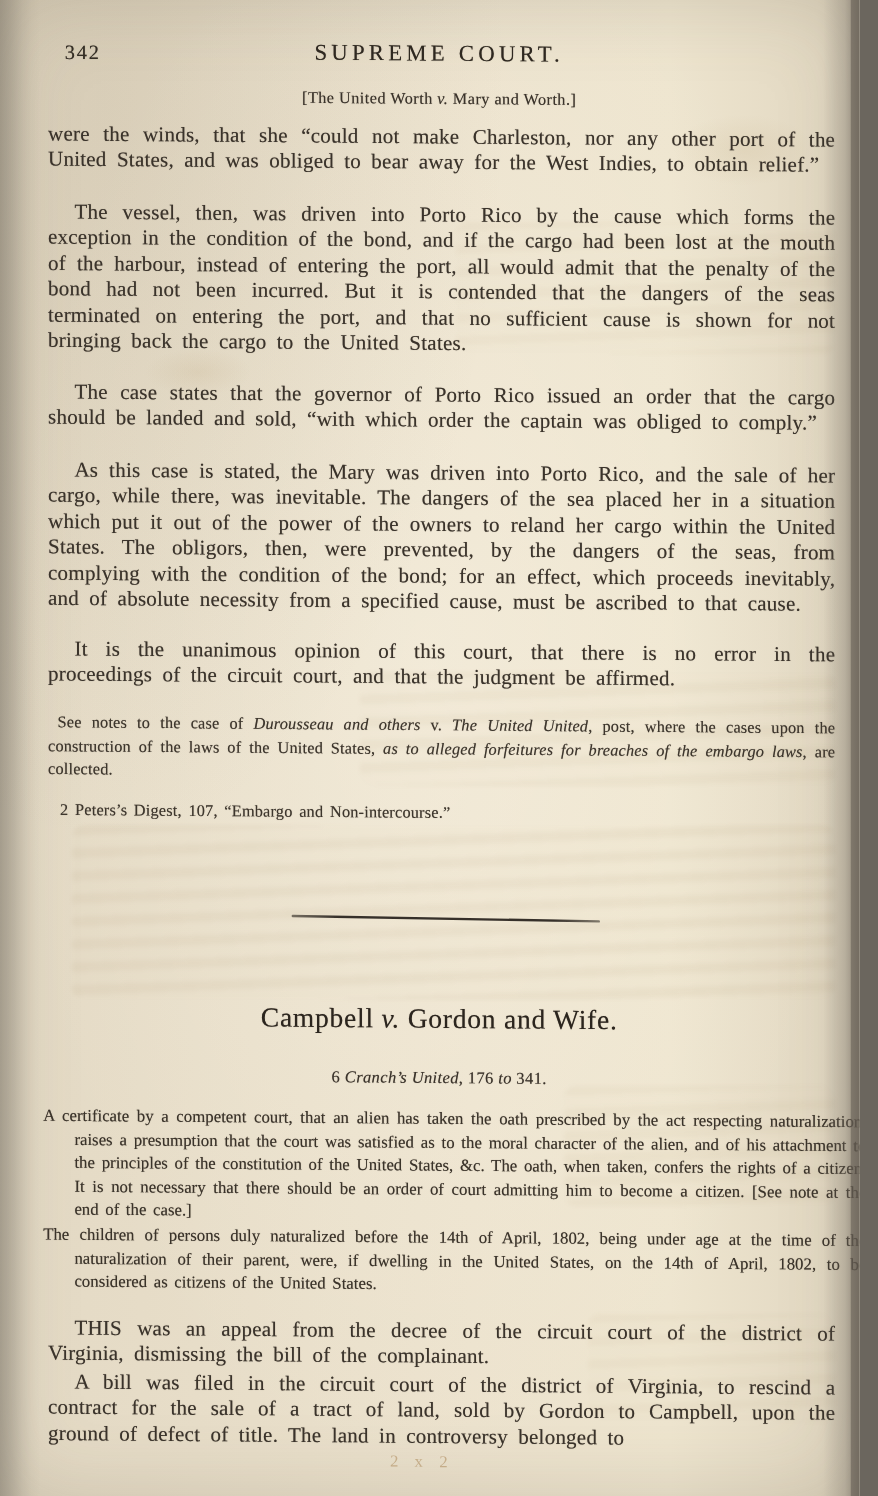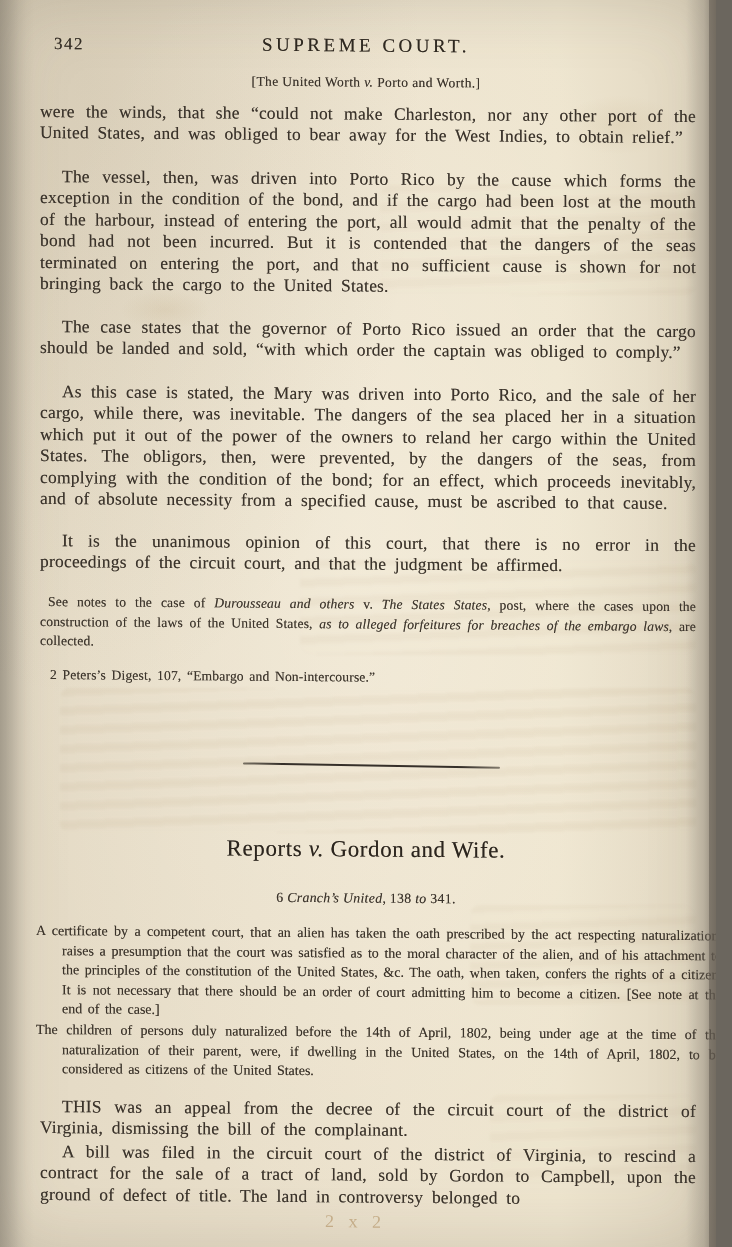--- a/index.html
+++ b/index.html
@@ -44,21 +44,21 @@
   .running-case{font-size:13.5px;letter-spacing:0.4px;color:#3a332b;}
   .case-title{font-size:23px;letter-spacing:0.6px;color:#2b251e;}
   .case-citation{font-size:13.8px;letter-spacing:0.3px;color:#3a332b;}
   .divider{
     position:absolute;top:762px;left:243px;width:257px;height:2px;
     background:linear-gradient(90deg,rgba(58,52,43,0.65),#36302a 15%,#36302a 85%,rgba(58,52,43,0.6));
     border-radius:2px;transform:rotate(0.55deg);
   }
   .sig-mark{
     position:absolute;top:1209px;left:325px;
-    font-size:18px;letter-spacing:5px;
+    font-size:14px;letter-spacing:5px;
     color:rgba(150,104,48,0.40);transform:rotate(0.4deg);
   }
   i{font-style:italic;}
   
   .bleed{
     position:absolute;filter:blur(1.7px);
     background:repeating-linear-gradient(178deg, rgba(152,121,75,0.15) 0 8px, rgba(152,121,75,0.02) 8px 19px);
     border-radius:10px;
   }
   .edge-left{position:absolute;left:0;top:0;bottom:0;width:34px;
@@ -78,37 +78,37 @@
   <div class="bleed" style="top:688px;left:60px;width:636px;height:145px;opacity:.48;"></div>
   <div class="bleed" style="top:905px;left:470px;width:226px;height:100px;opacity:.34;"></div>
   <div class="bleed" style="top:1095px;left:490px;width:206px;height:90px;opacity:.30;"></div>
   <div class="stain" style="top:290px;left:120px;width:90px;height:40px;background:radial-gradient(ellipse,rgba(160,126,70,0.10),transparent 70%);"></div>
   <div class="stain" style="top:95px;left:560px;width:120px;height:60px;background:radial-gradient(ellipse,rgba(160,126,70,0.10),transparent 70%);"></div>
 
   <div class="content">
 
     <div class="abs page-number ink" style="top:34px;left:54px;width:auto;">342</div>
     <div class="abs centered running-title ink" style="top:32px;">SUPREME COURT.</div>
-    <div class="abs centered running-case ink" style="top:72px;"><span>[The United Worth </span><i>v.</i><span> Porto and Worth.]</span></div>
+    <div class="abs centered running-case ink" style="top:72px;"><span>[The United Worth </span><i>v.</i><span> Mary and Worth.]</span></div>
 
     <p class="abs body-text ink" style="top:101px;">were the winds, that she “could not make Charleston, nor any other port of the United States, and was obliged to bear away for the West Indies, to obtain relief.”</p>
     <p class="abs body-text indent ink" style="top:166px;">The vessel, then, was driven into Porto Rico by the cause which forms the exception in the condition of the bond, and if the cargo had been lost at the mouth of the harbour, instead of entering the port, all would admit that the penalty of the bond had not been incurred.  But it is contended that the dangers of the seas terminated on entering the port, and that no sufficient cause is shown for not bringing back the cargo to the United States.</p>
     <p class="abs body-text indent ink" style="top:316px;">The case states that the governor of Porto Rico issued an order that the cargo should be landed and sold, “with which order the captain was obliged to comply.”</p>
     <p class="abs body-text indent ink" style="top:381px;">As this case is stated, the Mary was driven into Porto Rico, and the sale of her cargo, while there, was inevitable.  The dangers of the sea placed her in a situation which put it out of the power of the owners to reland her cargo within the United States.  The obligors, then, were prevented, by the dangers of the seas, from complying with the condition of the bond; for an effect, which proceeds inevitably, and of absolute necessity from a specified cause, must be ascribed to that cause.</p>
     <p class="abs body-text indent ink" style="top:530px;">It is the unanimous opinion of this court, that there is no error in the proceedings of the circuit court, and that the judgment be affirmed.</p>
 
-    <p class="abs small-text ink" style="top:592px;text-indent:8px;"><span>See notes to the case of </span><i>Durousseau and others</i><span> v. </span><i>The States States</i><span>, post, where the cases upon the construction of the laws of the United States, </span><i>as to alleged forfeitures for breaches of the embargo laws</i><span>, are collected.</span></p>
+    <p class="abs small-text ink" style="top:592px;text-indent:8px;"><span>See notes to the case of </span><i>Durousseau and others</i><span> v. </span><i>The United United</i><span>, post, where the cases upon the construction of the laws of the United States, </span><i>as to alleged forfeitures for breaches of the embargo laws</i><span>, are collected.</span></p>
 
     <p class="abs small-text ink" style="top:665px;text-indent:10px;">2 Peters’s Digest, 107, “Embargo and Non-intercourse.”</p>
 
     <div class="divider"></div>
 
-    <div class="abs centered case-title ink" style="top:834px;"><span>Reports </span><i>v.</i><span> Gordon and Wife.</span></div>
+    <div class="abs centered case-title ink" style="top:834px;"><span>Campbell </span><i>v.</i><span> Gordon and Wife.</span></div>
 
-    <div class="abs centered case-citation ink" style="top:888px;"><span>6 </span><i>Cranch’s United</i><span>, 138 </span><i>to</i><span> 341.</span></div>
+    <div class="abs centered case-citation ink" style="top:888px;"><span>6 </span><i>Cranch’s United</i><span>, 176 </span><i>to</i><span> 341.</span></div>
 
     <p class="abs headnote ink" style="top:921px;left:36px;width:660px;">A certificate by a competent court, that an alien has taken the oath prescribed by the act respecting naturalization, raises a presumption that the court was satisfied as to the moral character of the alien, and of his attachment to the principles of the constitution of the United States, &amp;c. The oath, when taken, confers the rights of a citizen.  It is not necessary that there should be an order of court admitting him to become a citizen.  [See note at the end of the case.]</p>
     <p class="abs headnote ink" style="top:1020px;left:36px;width:660px;">The children of persons duly naturalized before the 14th of April, 1802, being under age at the time of the naturalization of their parent, were, if dwelling in the United States, on the 14th of April, 1802, to be considered as citizens of the United States.</p>
 
     <p class="abs body-text indent ink" style="top:1096px;">THIS was an appeal from the decree of the circuit court of the district of Virginia, dismissing the bill of the complainant.</p>
     <p class="abs body-text indent ink" style="top:1141px;">A bill was filed in the circuit court of the district of Virginia, to rescind a contract for the sale of a tract of land, sold by Gordon to Campbell, upon the ground of defect of title.  The land in controversy belonged to</p>
 
     <div class="sig-mark">2 x 2</div>
 
   </div>

